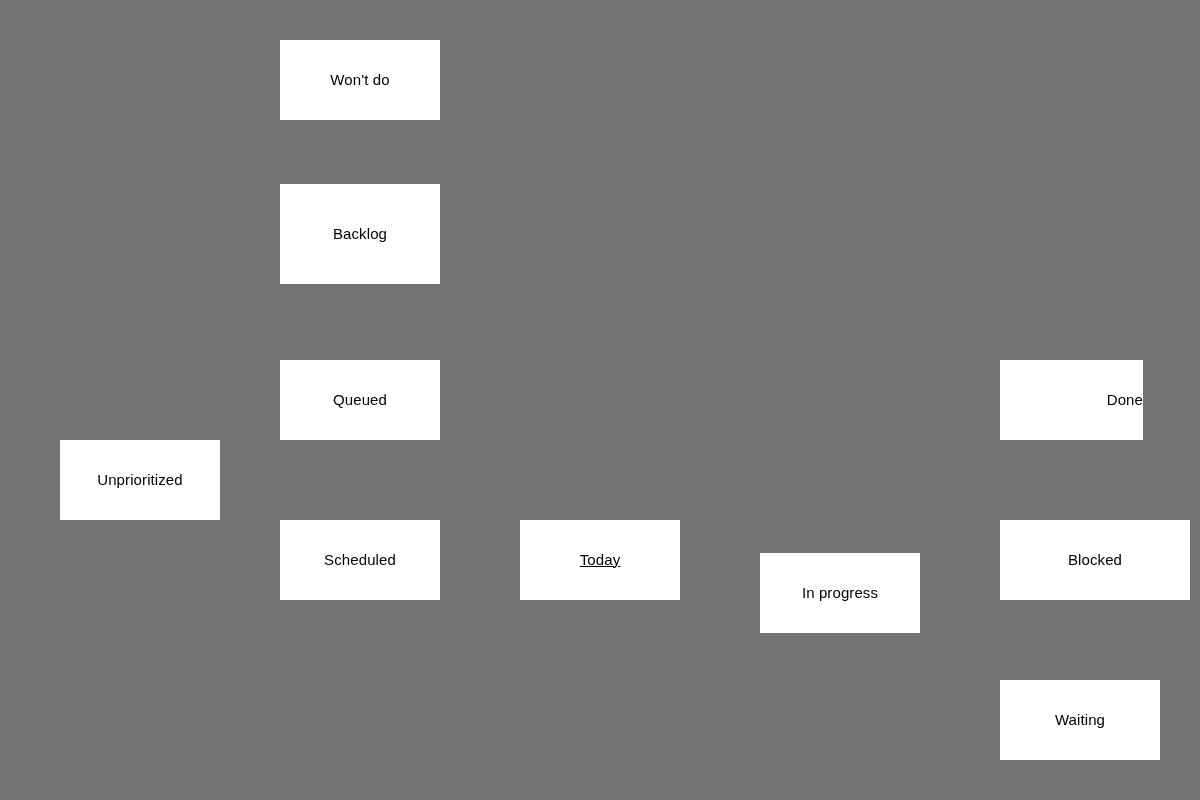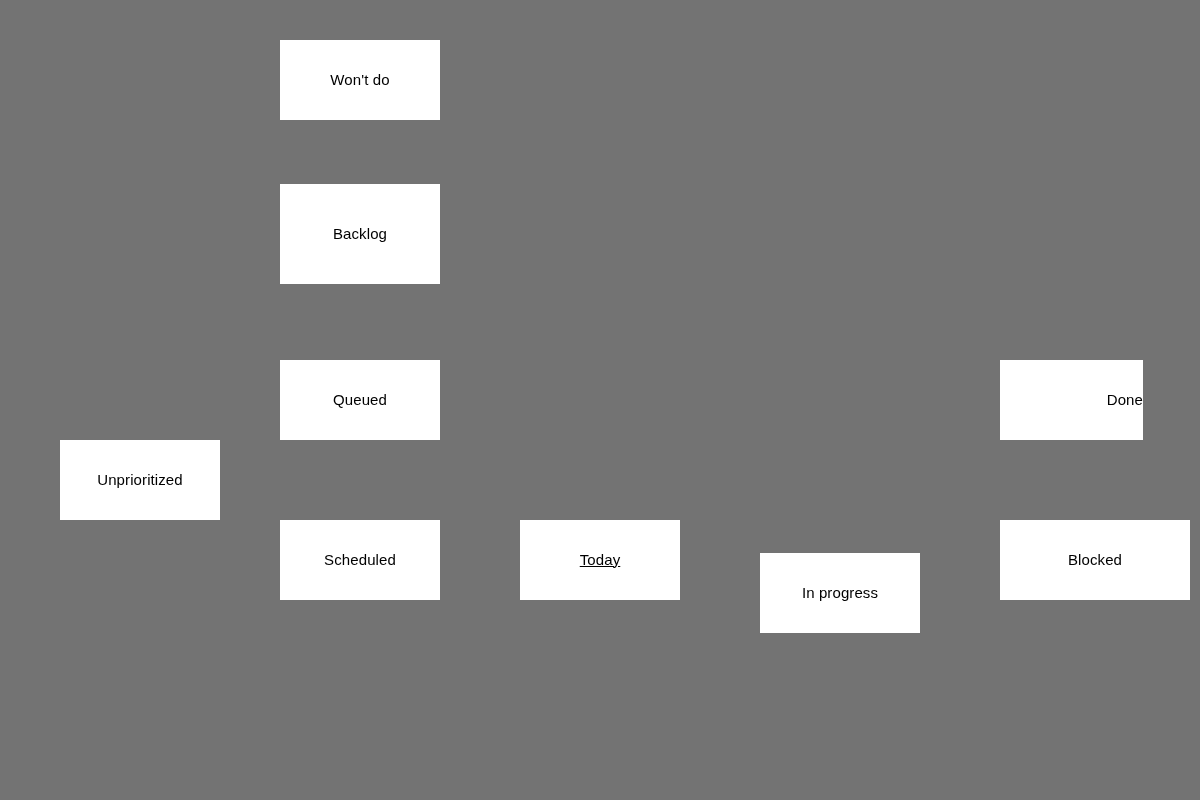--- a/index.html
+++ b/index.html
@@ -72,14 +72,17 @@
   </div>
 
   <div class="node" style="left:1000px; top:360px; width:143px; height:80px;justify-content:flex-end;">
     <span class="node-label">Done</span>
   </div>
 
   <div class="node" style="left:1000px; top:520px; width:190px; height:80px;">
     <span class="node-label">Blocked</span>
   </div>
 
+  <div class="node" style="left:1000px; top:680px; width:160px; height:80px;">
+    <span class="node-label">Waiting</span>
+  </div>
 
 </div>
 
 </body></html>

